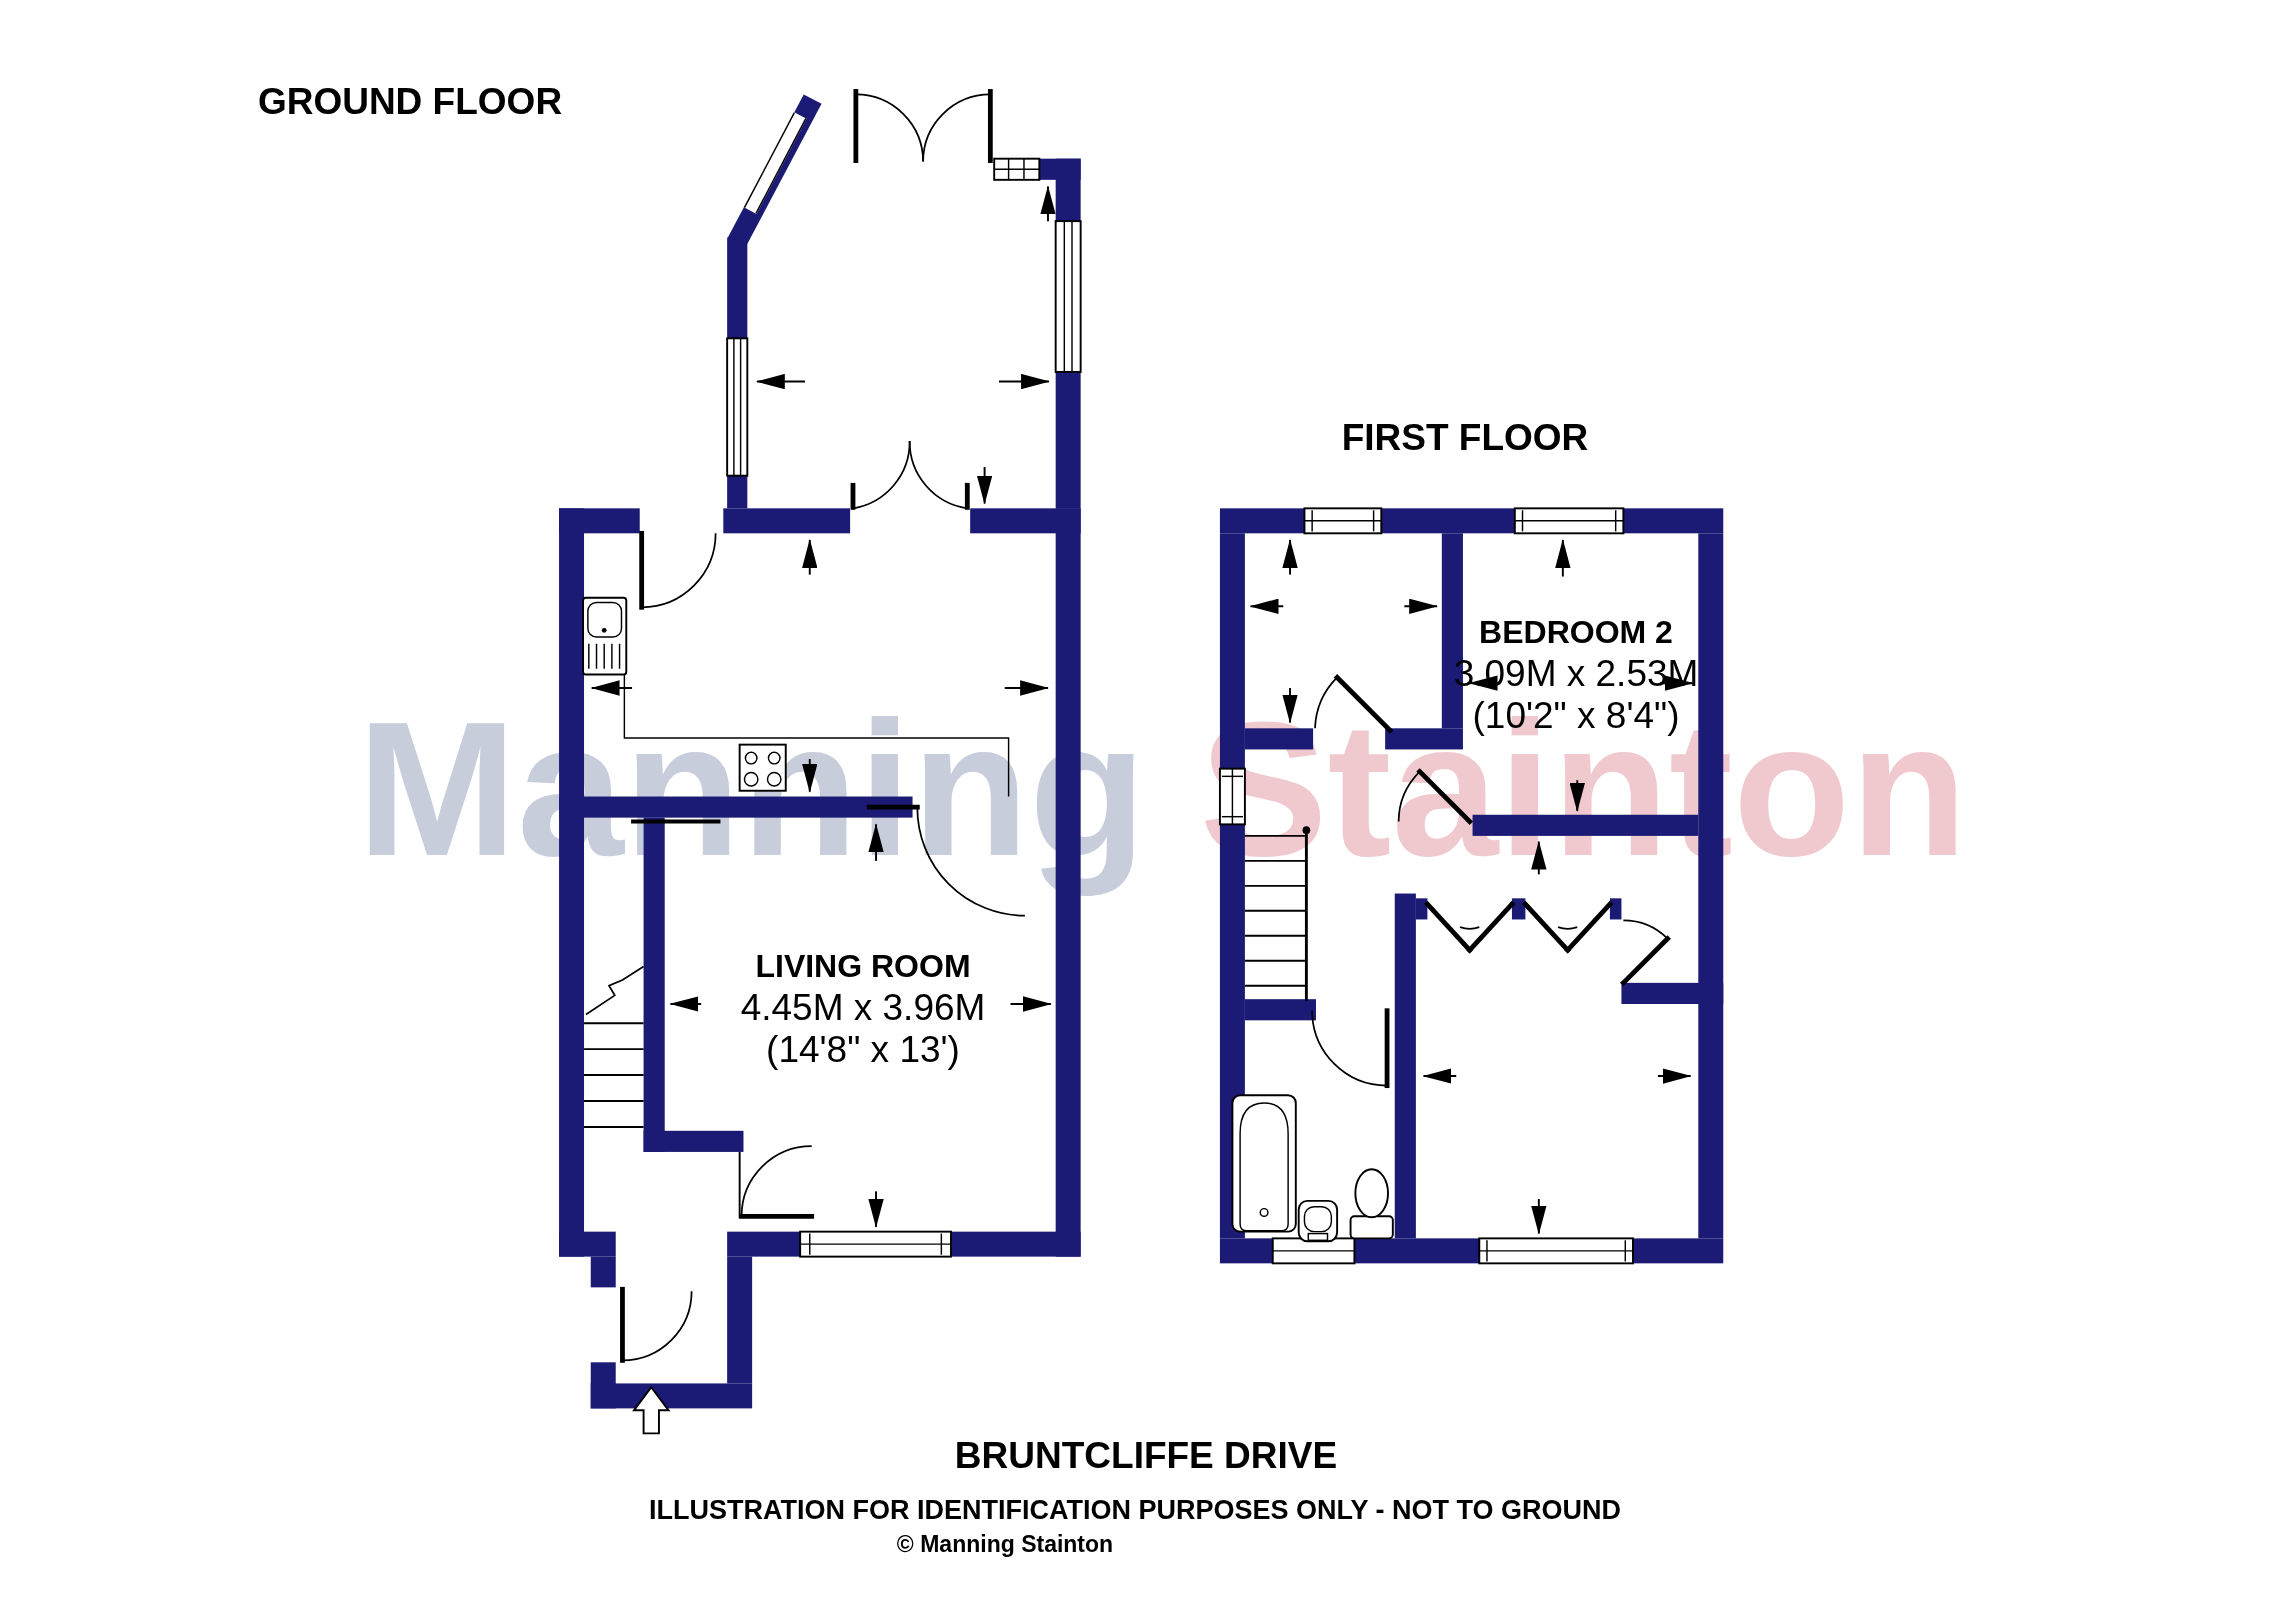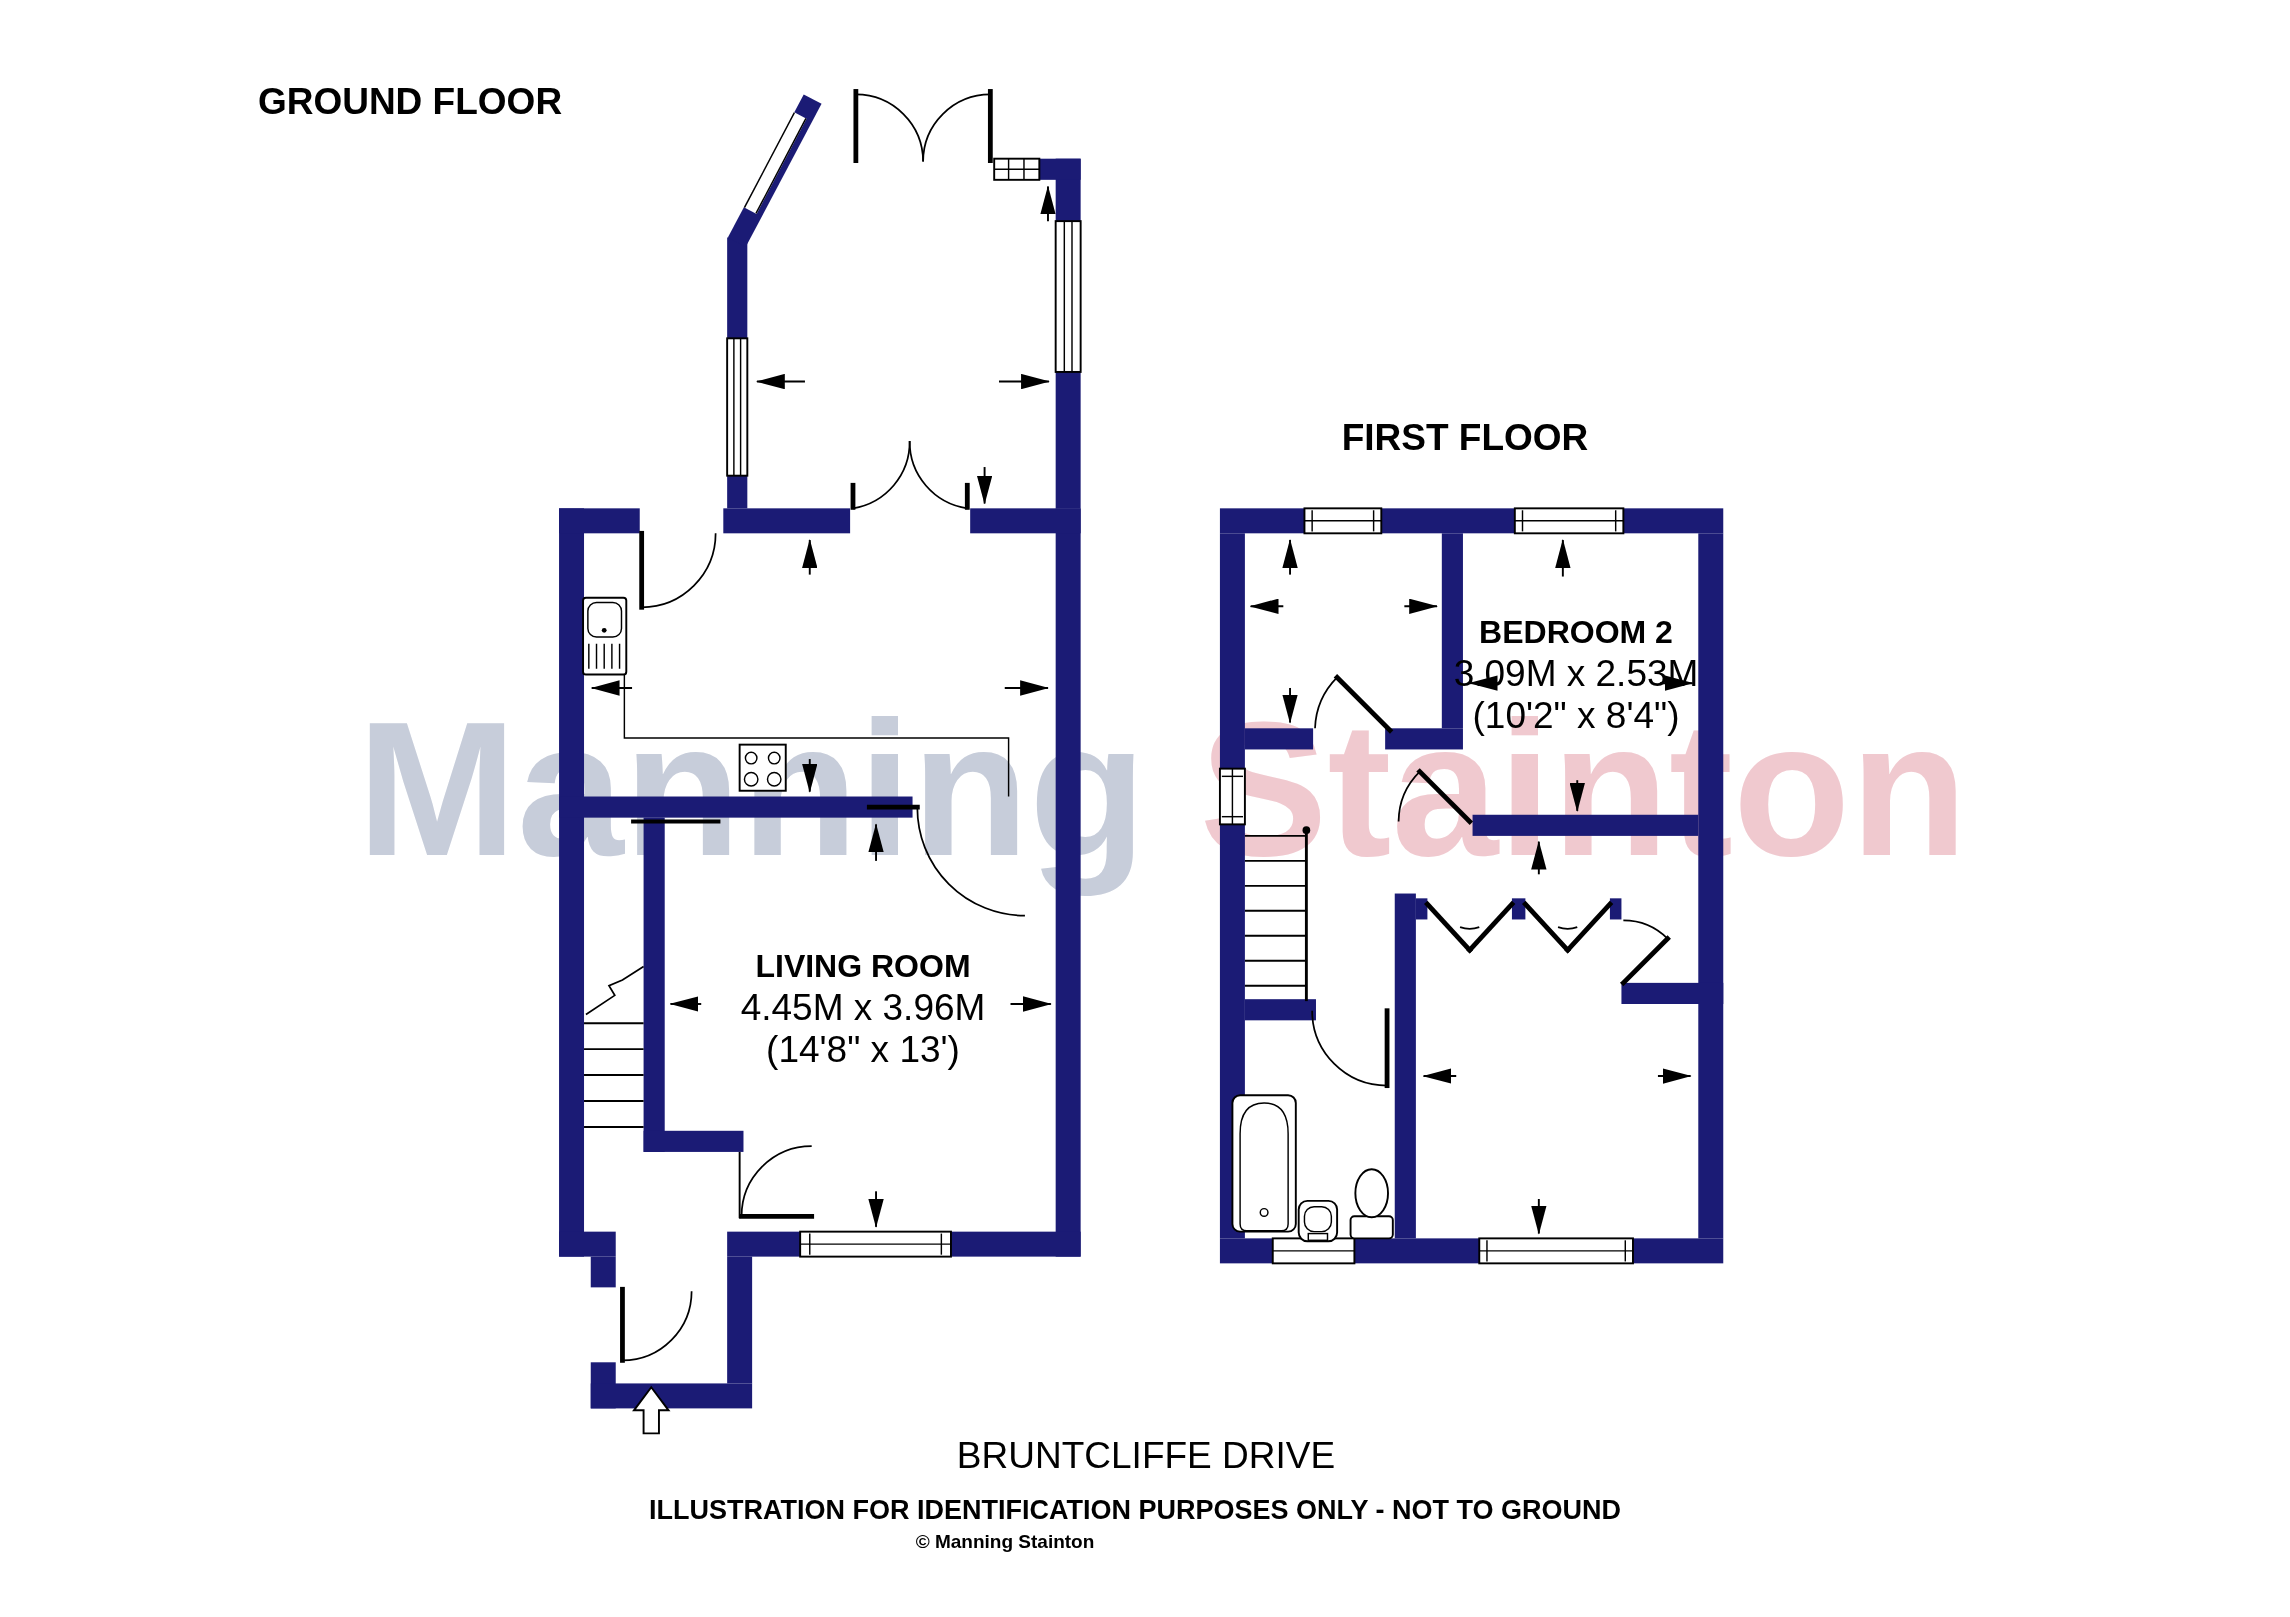--- a/index.html
+++ b/index.html
@@ -9,23 +9,23 @@
   .wm{position:absolute;left:357px;top:678px;font-size:192px;font-weight:bold;
       white-space:nowrap;z-index:1;letter-spacing:0;}
   .wm .w1{color:#c7cdda;}
   .wm .w2{color:#f0c9cf;}
   svg.plan{position:absolute;left:0;top:0;z-index:2;}
   .lbl{position:absolute;transform:translateX(-50%);text-align:center;color:#000;
        white-space:nowrap;z-index:3;}
   .floor-title{font-size:37px;font-weight:bold;}
   .room-name{font-size:32px;font-weight:bold;line-height:42px;}
   .room-dim{font-size:37px;font-weight:normal;line-height:42px;}
-  .street{font-size:37px;font-weight:normal;}
+  .street{font-size:37px;font-weight:bold;}
   .disclaimer{font-size:27px;font-weight:bold;}
-  .copyright{font-size:19px;font-weight:bold;}
+  .copyright{font-size:23px;font-weight:bold;}
   
   .wall{fill:#1b1b75;}
   .wallstroke{stroke:#1b1b75;}
   .win{fill:#fff;stroke:#000;stroke-width:2;}
   .winl{stroke:#000;stroke-width:1.5;fill:none;}
   .leaf{stroke:#000;stroke-width:5;fill:none;stroke-linecap:square;}
   .arc{stroke:#000;stroke-width:1.8;fill:none;}
   .thin{stroke:#000;stroke-width:2;fill:none;}
   .fix{fill:#fff;stroke:#000;stroke-width:2;}
   .fix2{fill:#fff;stroke:#000;stroke-width:1.5;}

